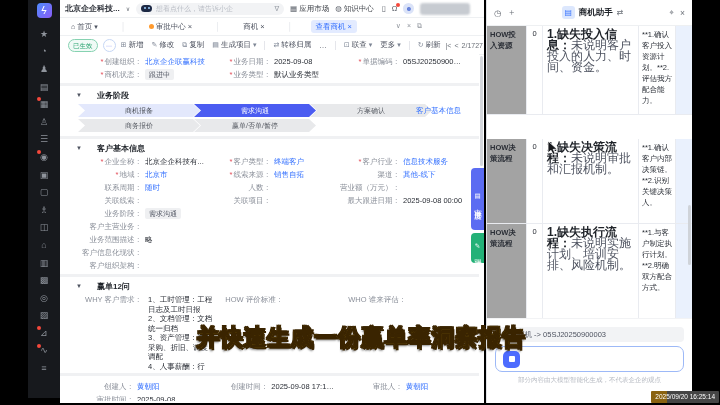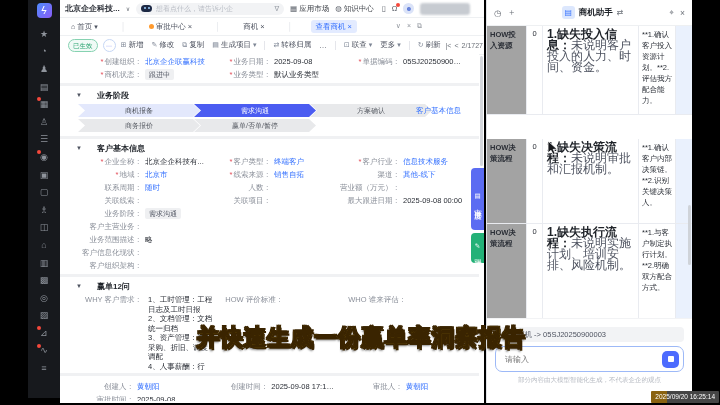--- a/index.html
+++ b/index.html
@@ -519,21 +519,20 @@
           <div class="c-issue"></div>
           <div class="c-action"></div>
           <div class="c-fill"></div>
         </div>
       </div>
     <div class="as-scroll"></div>
 
     <div class="as-chip">查看商机 -&gt; 05SJ20250900003</div>
 
     <div class="as-input">
-      <input placeholder="请输入" style="">
       <span class="send-btn">
           <span class="stop-sq"></span>
         </span>
     </div>
     <div class="as-disc">部分内容由大模型智能化生成，不代表企企的观点</div>
   </aside>
 
   <div class="subtitle">并快速生成一份赢单率洞察报告</div>
   <div class="ts-chip">2025/09/20 16:25:14</div>
   <div class="cursor">

